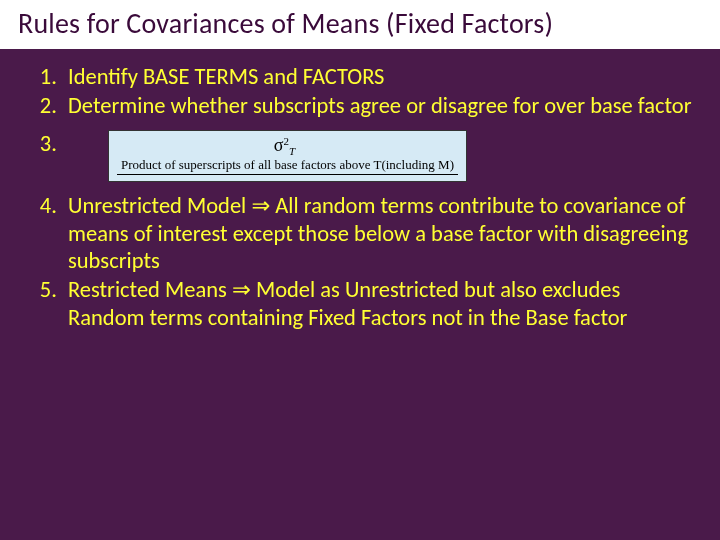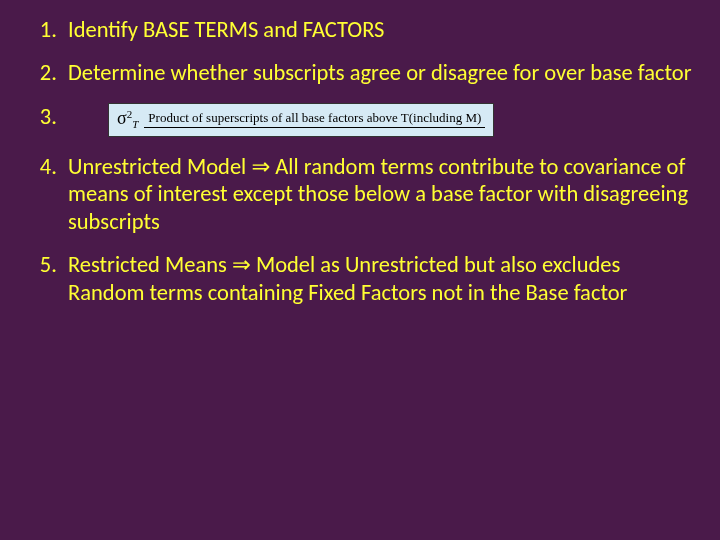--- a/index.html
+++ b/index.html
@@ -30,37 +30,38 @@
     letter-spacing: 0.2px;
   }
   ol.main-list {
     margin: 14px 0 0 0;
     padding: 0 24px 0 62px;
     color: #ffff33;
     font-size: 22.5px;
     line-height: 1.22;
   }
   ol.main-list > li {
-    margin: 16px 0 2px 0;
+    margin: 0 0 2px 0;
     padding-left: 6px;
   }
   .formula-wrap {
     margin: 10px 0 10px 40px;
   }
   .formula {
     display: inline-block;
     background: #d6eaf5;
     border: 1px solid #333;
     padding: 4px 8px 6px 8px;
     color: #000;
     font-family: "Times New Roman", Times, serif;
   }
   .formula-row {
     display: flex;
     align-items: center;
+    flex-direction: column;
   }
   .sigma {
     font-size: 18px;
     padding-right: 6px;
     position: relative;
   }
   .sigma .sup {
     position: relative;
     top: -6px;
     font-size: 11px;
@@ -91,20 +92,23 @@
   }
   .implies {
     font-family: "Times New Roman", serif;
   }
 </style>
 </head>
 <body>
 
 <div class="slide">
 
+  <div class="title-band">
+    <h1>Rules for Covariances of Means (Fixed Factors)</h1>
+  </div>
 
   <ol class="main-list">
     <li>Identify BASE TERMS and FACTORS</li>
     <li>Determine whether subscripts agree or disagree for over base factor</li>
     <li>
       <div class="formula-wrap">
         <div class="formula">
           <div class="formula-row">
             <span class="sigma">
               <span>σ</span><span class="sup">2</span><span class="sub">T</span>

